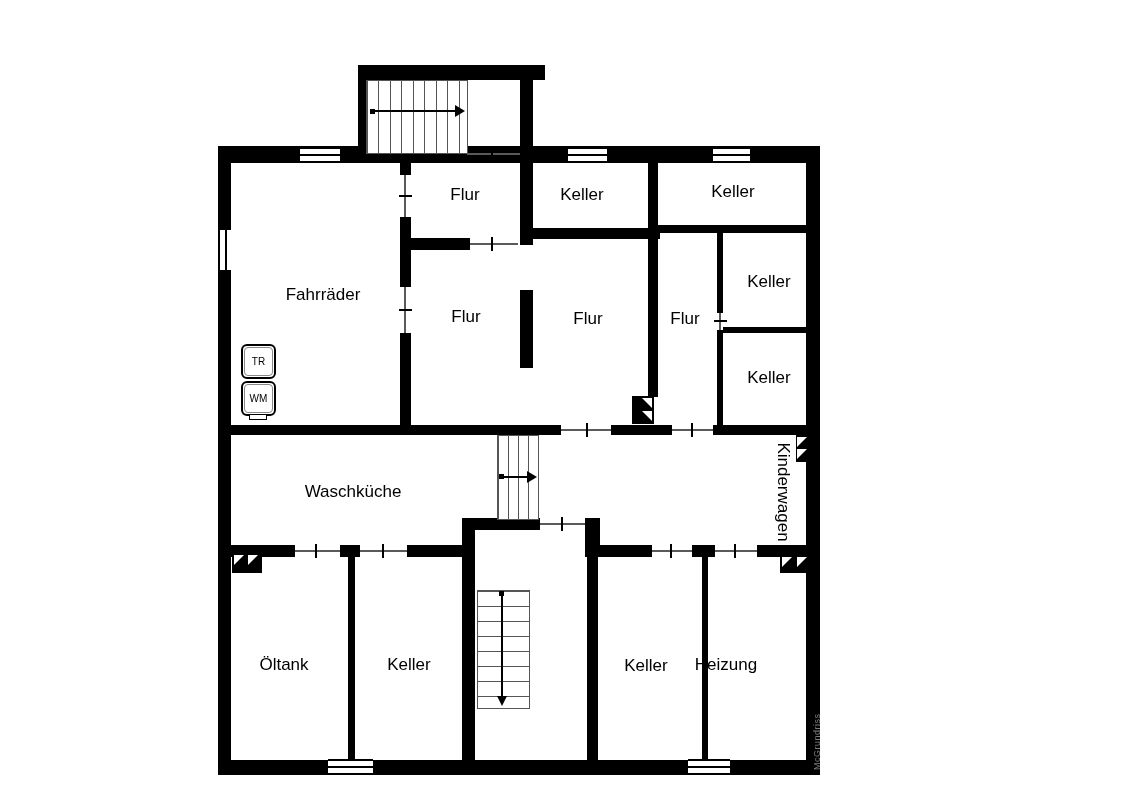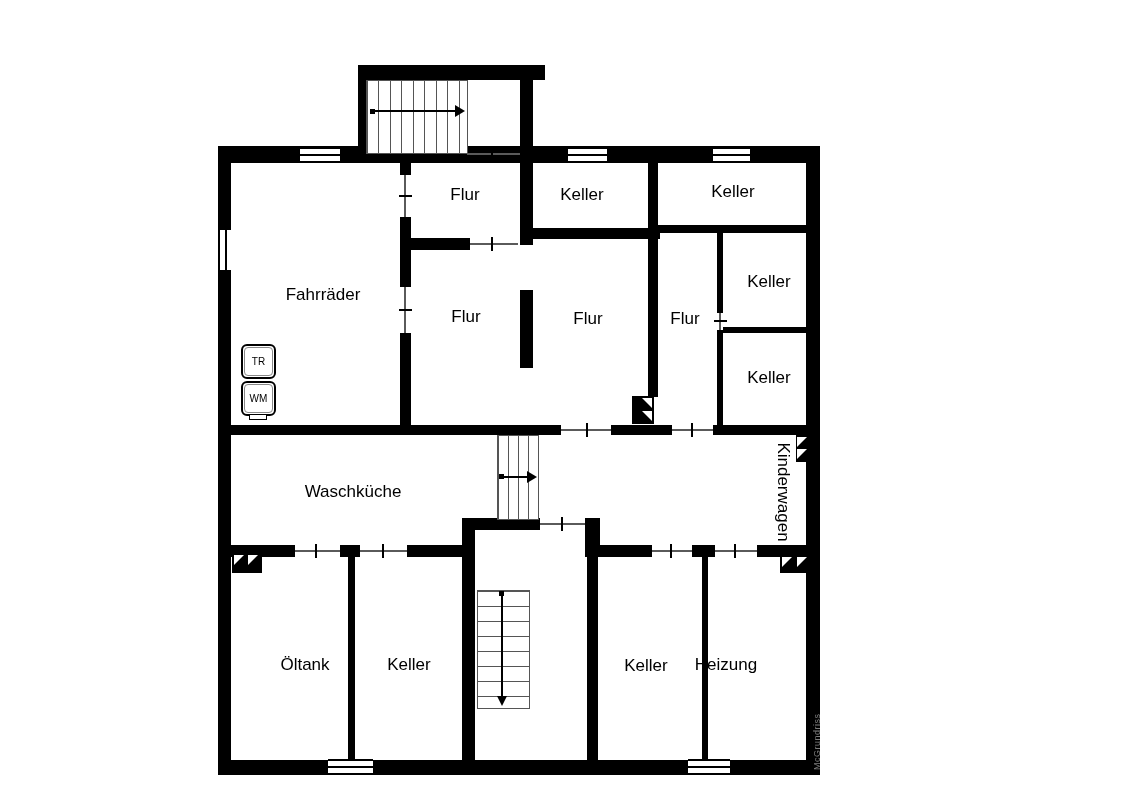--- a/index.html
+++ b/index.html
@@ -171,20 +171,20 @@
   <div class="lbl" style="left:582px;top:194px;">Keller</div>
   <div class="lbl" style="left:733px;top:191px;">Keller</div>
   <div class="lbl" style="left:323px;top:294px;">Fahrräder</div>
   <div class="lbl" style="left:466px;top:316px;">Flur</div>
   <div class="lbl" style="left:588px;top:318px;">Flur</div>
   <div class="lbl" style="left:685px;top:318px;">Flur</div>
   <div class="lbl" style="left:769px;top:281px;">Keller</div>
   <div class="lbl" style="left:769px;top:377px;">Keller</div>
   <div class="lbl" style="left:353px;top:491px;">Waschküche</div>
   <div class="vlbl" style="left:783px;top:492px;">Kinderwagen</div>
-  <div class="lbl" style="left:305px;top:664px;">Öltank</div>
+  <div class="lbl" style="left:284px;top:664px;">Öltank</div>
   <div class="lbl" style="left:409px;top:664px;">Keller</div>
   <div class="lbl" style="left:646px;top:665px;">Keller</div>
   <div class="lbl" style="left:726px;top:664px;">Heizung</div>
 
   <div class="wm-txt" style="left:813px;top:718px;height:52px;">McGrundriss</div>
 
 </div>
 
 </body></html>

